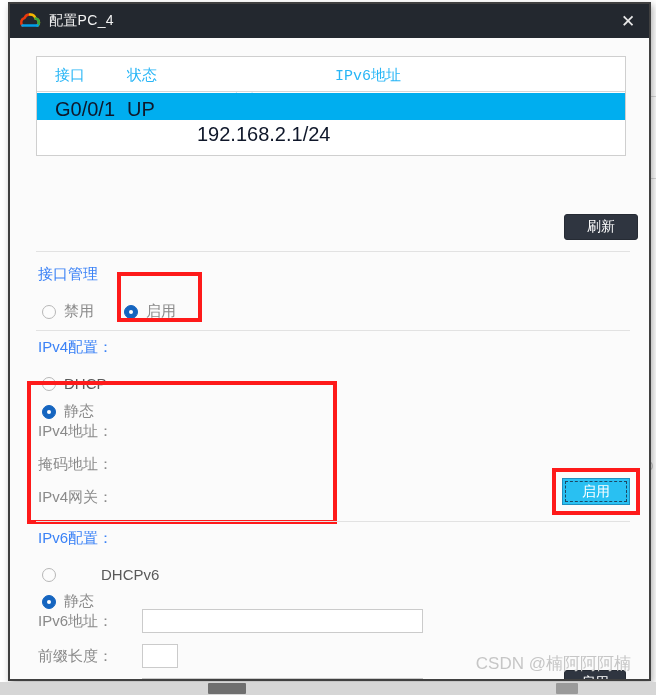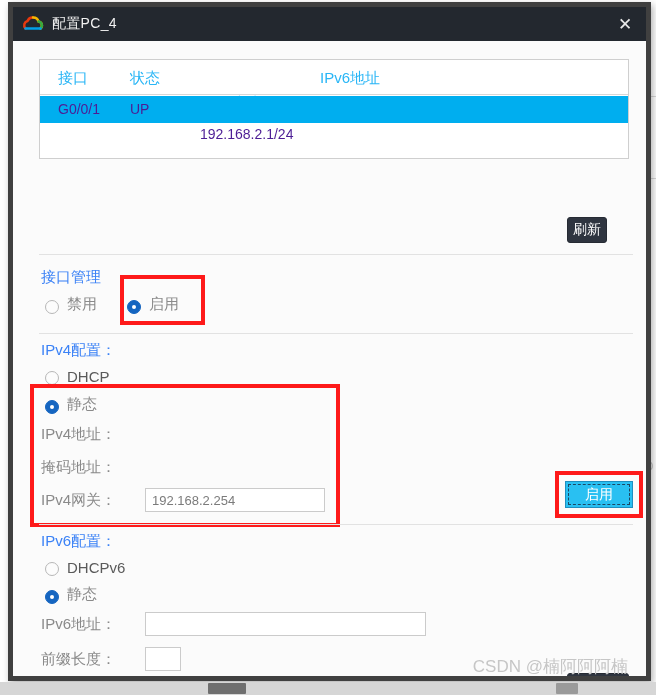--- a/index.html
+++ b/index.html
@@ -27,21 +27,21 @@
     font-size: 11px;
     white-space: nowrap;
   }
 
   
   #dialog {
     position: absolute;
     left: 8px; top: 2px;
     width: 643px; height: 679px;
     background: #fbfbfb;
-    border: 5px solid #404040;
+    border: 2px solid #404040;
     box-shadow: 2px 3px 7px rgba(0,0,0,.30);
     overflow: hidden;
   }
 
   #titlebar {
     position: relative;
     height: 34px;
     background: #23282f;
     display: flex;
     align-items: center;
@@ -91,41 +91,41 @@
   }
   .tbl-row {
     position: absolute;
     left: 0; top: 36px;
     width: 100%; height: 27px;
     background: #00aeef;
   }
   .tbl-row .td {
     position: absolute;
     top: 5px;
-    color: #4c1d95;
-    font-size: 14px;
+    color: #0f172a;
+    font-size: 20px;
     white-space: nowrap;
   }
   .col-iface { left: 18px; }
   .col-state { left: 90px; }
   .col-ipv4  { left: 160px; margin-top: 25px; }
-  .col-ipv6  { left: 280px; }
+  .col-ipv6  { left: 298px; font-family: Liberation Mono, monospace; }
 
   
   .dark-btn {
     position: absolute;
     background: #2f3540;
     color: #ffffff;
     font-size: 14px;
     border: 1px solid #262b34;
     border-radius: 3px;
     display: flex; align-items: center; justify-content: center;
     cursor: pointer; user-select: none;
   }
-  #refresh-btn { left: 554px; top: 176px; width: 40px; height: 26px; }
+  #refresh-btn { left: 554px; top: 176px; width: 74px; height: 26px; }
   #apply-bottom-btn { left: 554px; top: 632px; width: 62px; height: 26px; }
 
   #apply-ipv4-btn {
     position: absolute;
     left: 552px; top: 440px;
     width: 68px; height: 27px;
     background: #29c0f2;
     border: 1px solid #1f8fc0;
     color: #ffffff;
     font-size: 14px;
@@ -157,24 +157,25 @@
   }
   .field-label {
     position: absolute;
     color: #8a8a8a;
     font-size: 15px;
     white-space: nowrap;
   }
   .radio-row {
     position: absolute;
     display: flex;
-    align-items: flex-end;
+    align-items: center;
     white-space: nowrap;
     cursor: pointer;
     user-select: none;
+    margin-top: 10px;
   }
   .radio {
     width: 14px; height: 14px;
     border-radius: 50%;
     border: 1px solid #b7b7b7;
     background: #fcfcfc;
     margin-right: 8px;
     flex: 0 0 auto;
     position: relative;
   }
@@ -318,35 +319,34 @@
     <div class="radio-row" style="left:32px; top:354px;">
       <span class="radio on"></span>
       <span class="radio-label">静态</span>
     </div>
 
     <div class="field-label" style="left:28px; top:384px;">IPv4地址：</div>
 
     <div class="field-label" style="left:28px; top:417px;">掩码地址：</div>
 
     <div class="field-label" style="left:28px; top:450px;">IPv4网关：</div>
-    <input class="txt-input" style="left: 132px; top: 447px; width: 180px;" value="192.168.2.254">
 
     <div id="apply-ipv4-btn">
       <span class="focus-ring"></span>
       <span>启用</span>
     </div>
 
     <div class="redbox" style="left:17px; top:343px; width:310px; height:143px;"></div>
     <div class="redbox" style="left:542px; top:430px; width:88px; height:47px;"></div>
 
     <div class="hr" style="top:483px;"></div>
 
     <div class="sect-label" style="left:28px; top:491px;">IPv6配置：</div>
 
-    <div class="radio-row" style="left:32px; top:518px;">
+    <div class="radio-row" style="left:32px; top:518px;gap:37px;">
       <span class="radio"></span>
       <span class="radio-label dark">DHCPv6</span>
     </div>
 
     <div class="radio-row" style="left:32px; top:544px;">
       <span class="radio on"></span>
       <span class="radio-label">静态</span>
     </div>
 
     <div class="field-label" style="left:28px; top:574px;">IPv6地址：</div>

